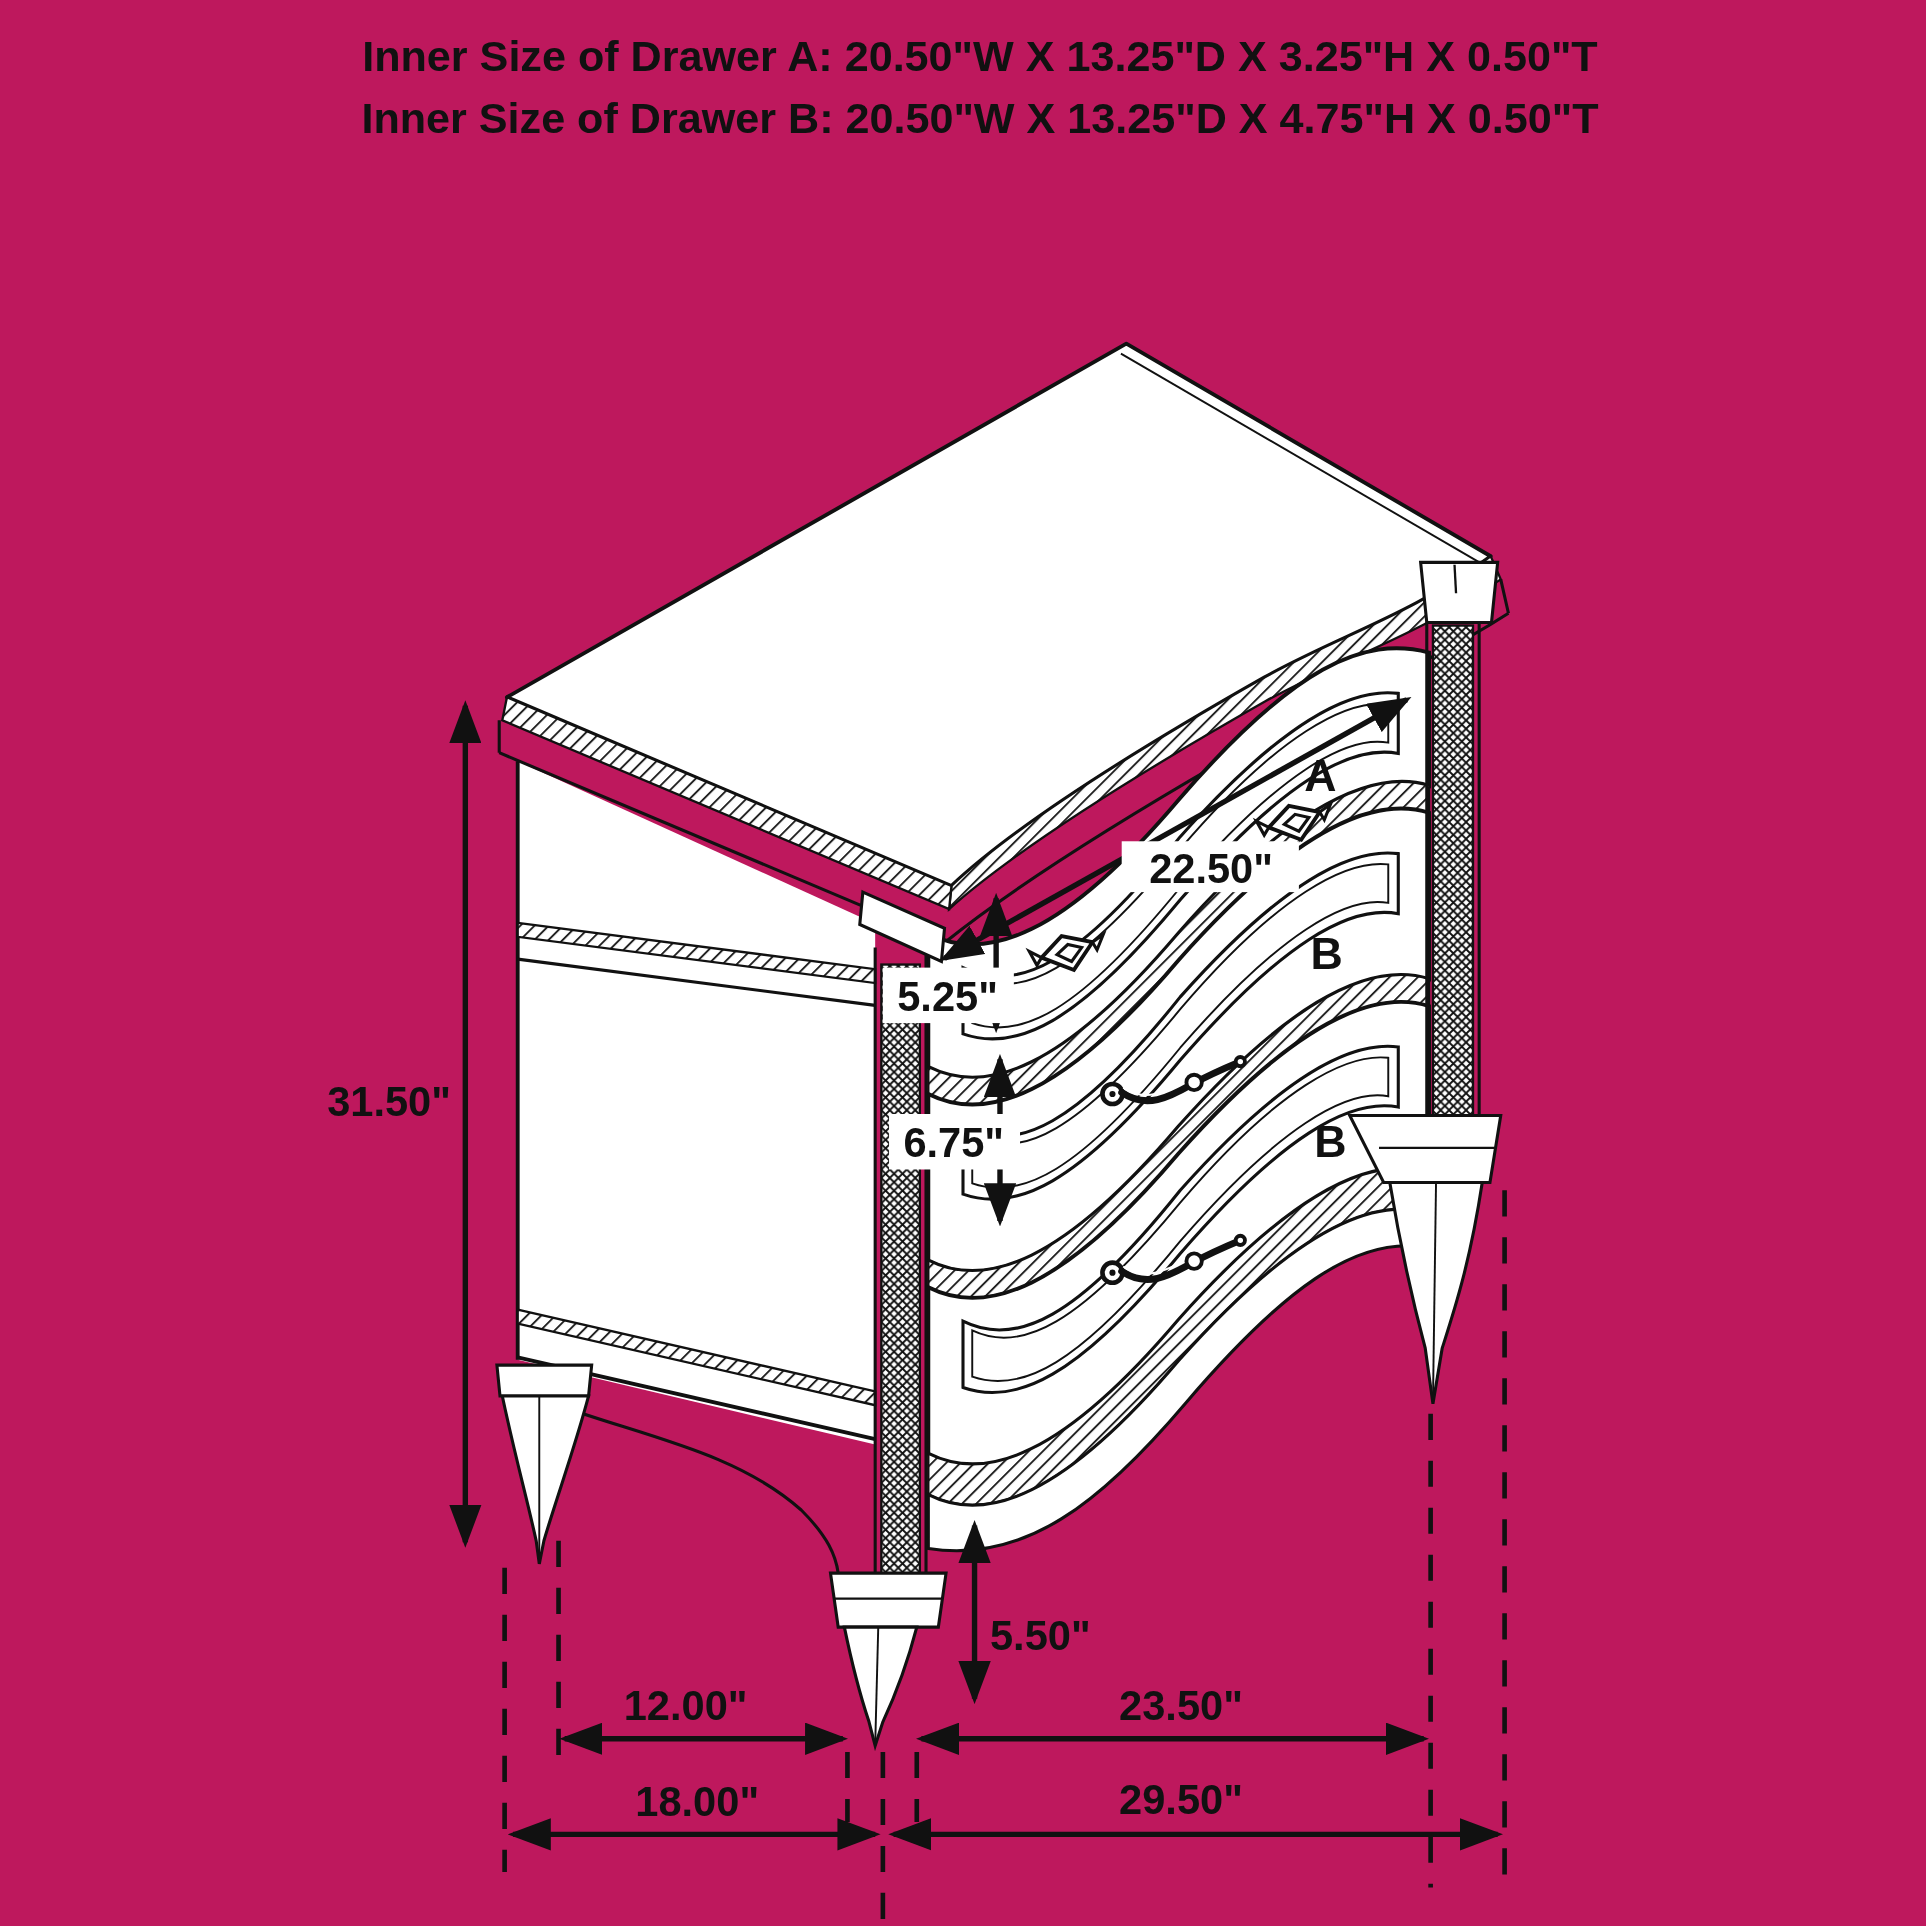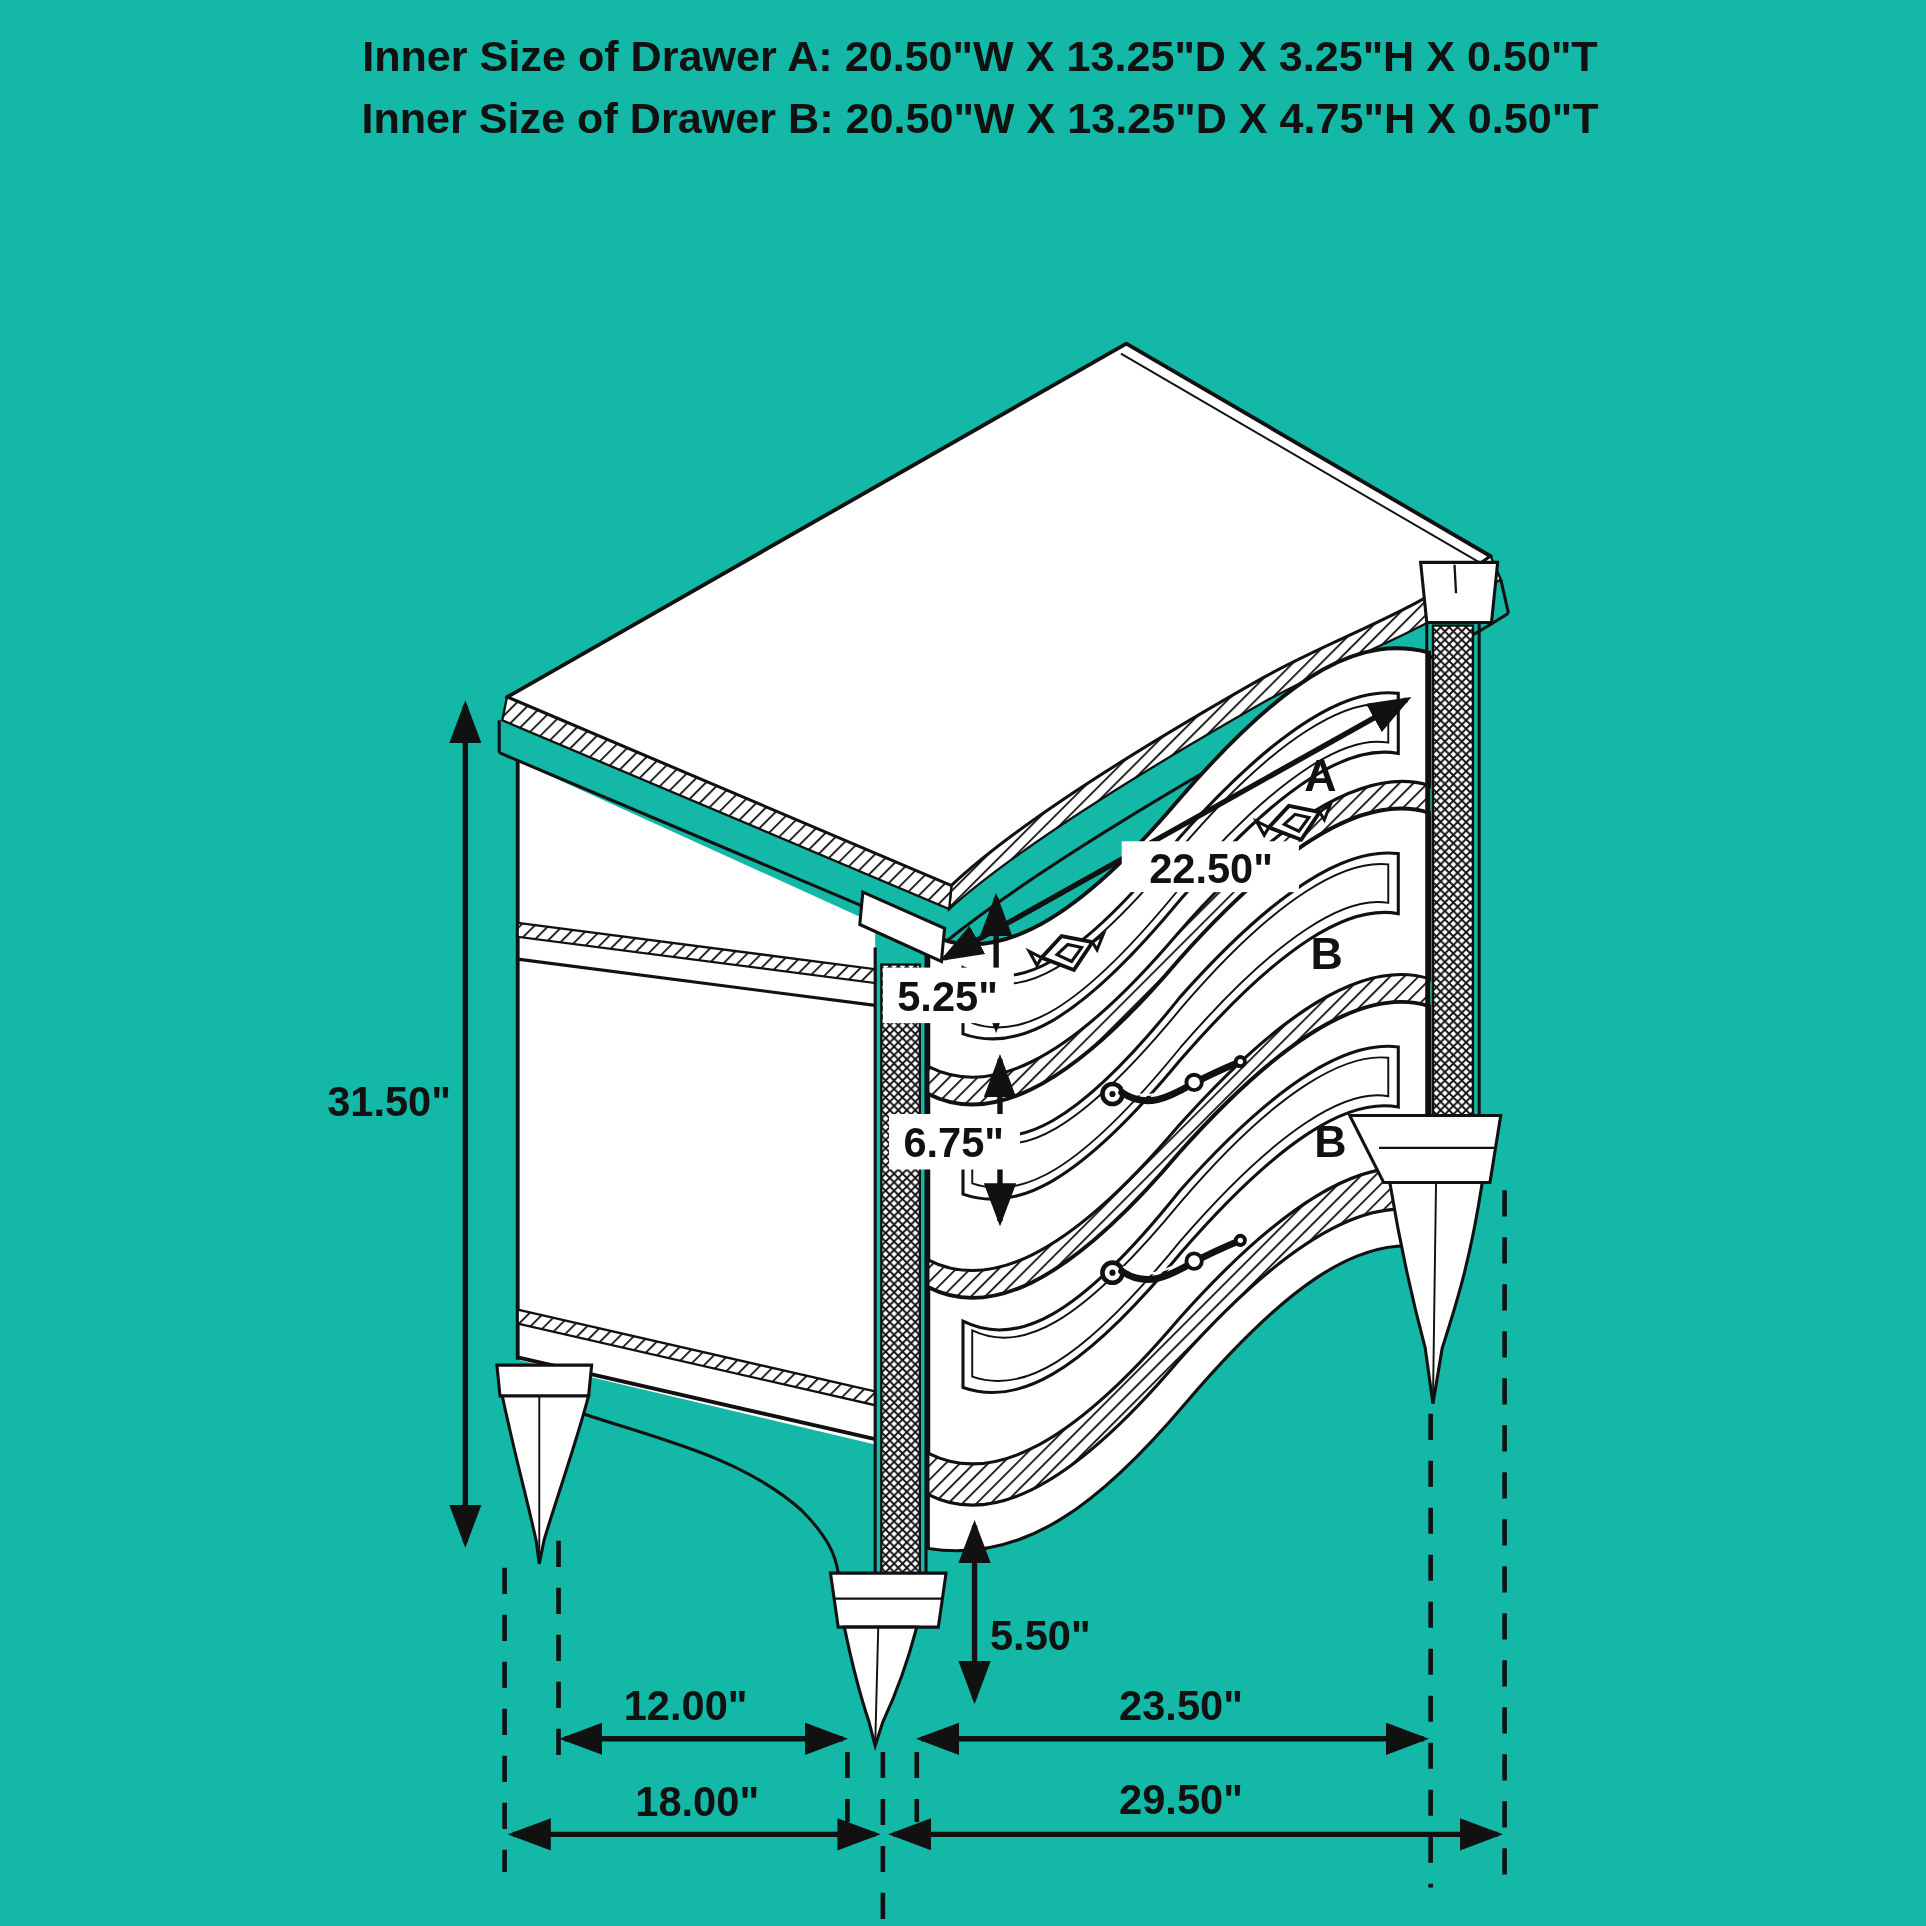--- a/index.html
+++ b/index.html
@@ -1,16 +1,16 @@
 <!DOCTYPE html>
 <html style="font-size:12.3px"><head>
 <meta charset="utf-8">
 <style>
   html,body{margin:0;padding:0;background:#fff;}
-  #stage{width:1926px;height:1926px;position:relative;background:#14b8a6;
+  #stage{width:1926px;height:1926px;position:relative;background:#be185d;
          font-family:"Liberation Sans", sans-serif;text-align:right;}
   svg{position:absolute;left:0;top:0;}
   text{font-family:"Liberation Sans", sans-serif;font-weight:bold;fill:#111;}
   .dim{font-size:54px;}
   .hdr{font-size:56px;}
   .red{font-size:58px;}
   .mid{text-anchor:middle;}
 </style>
 </head>
 <body>

